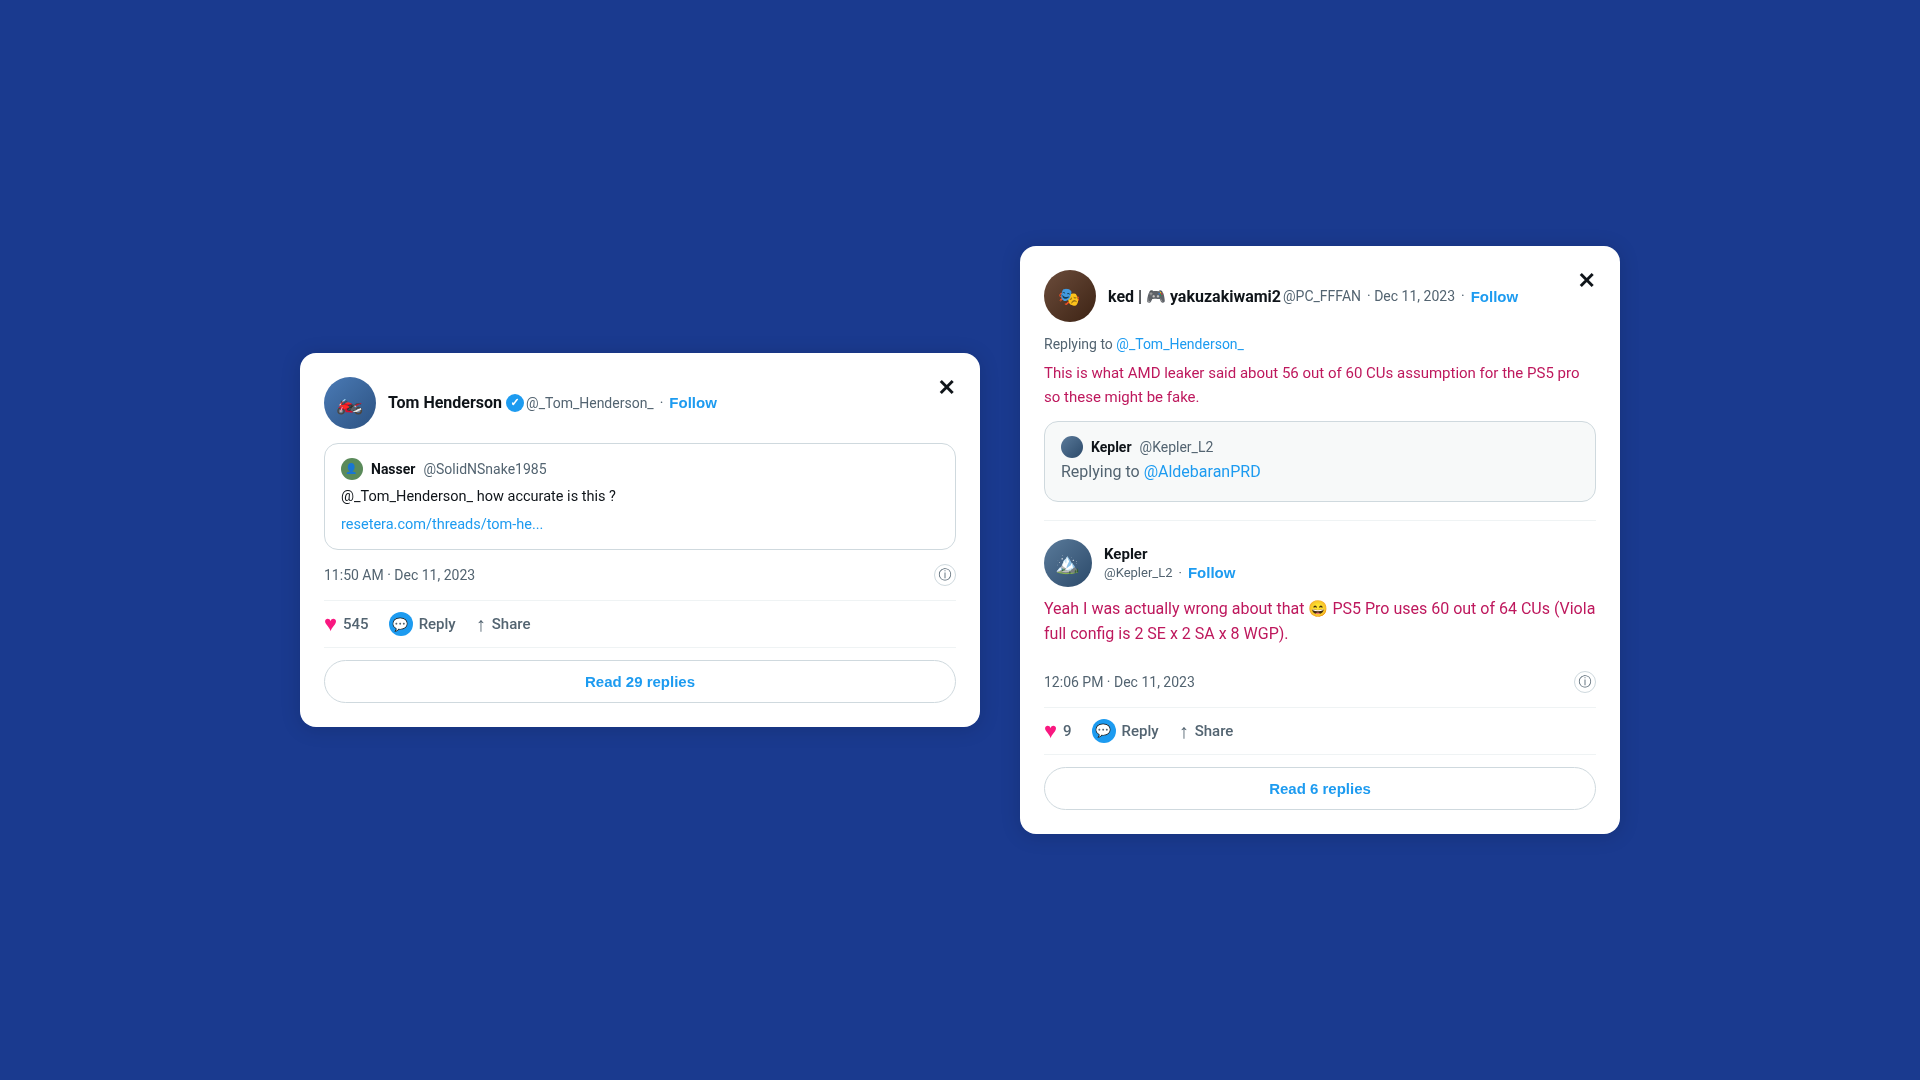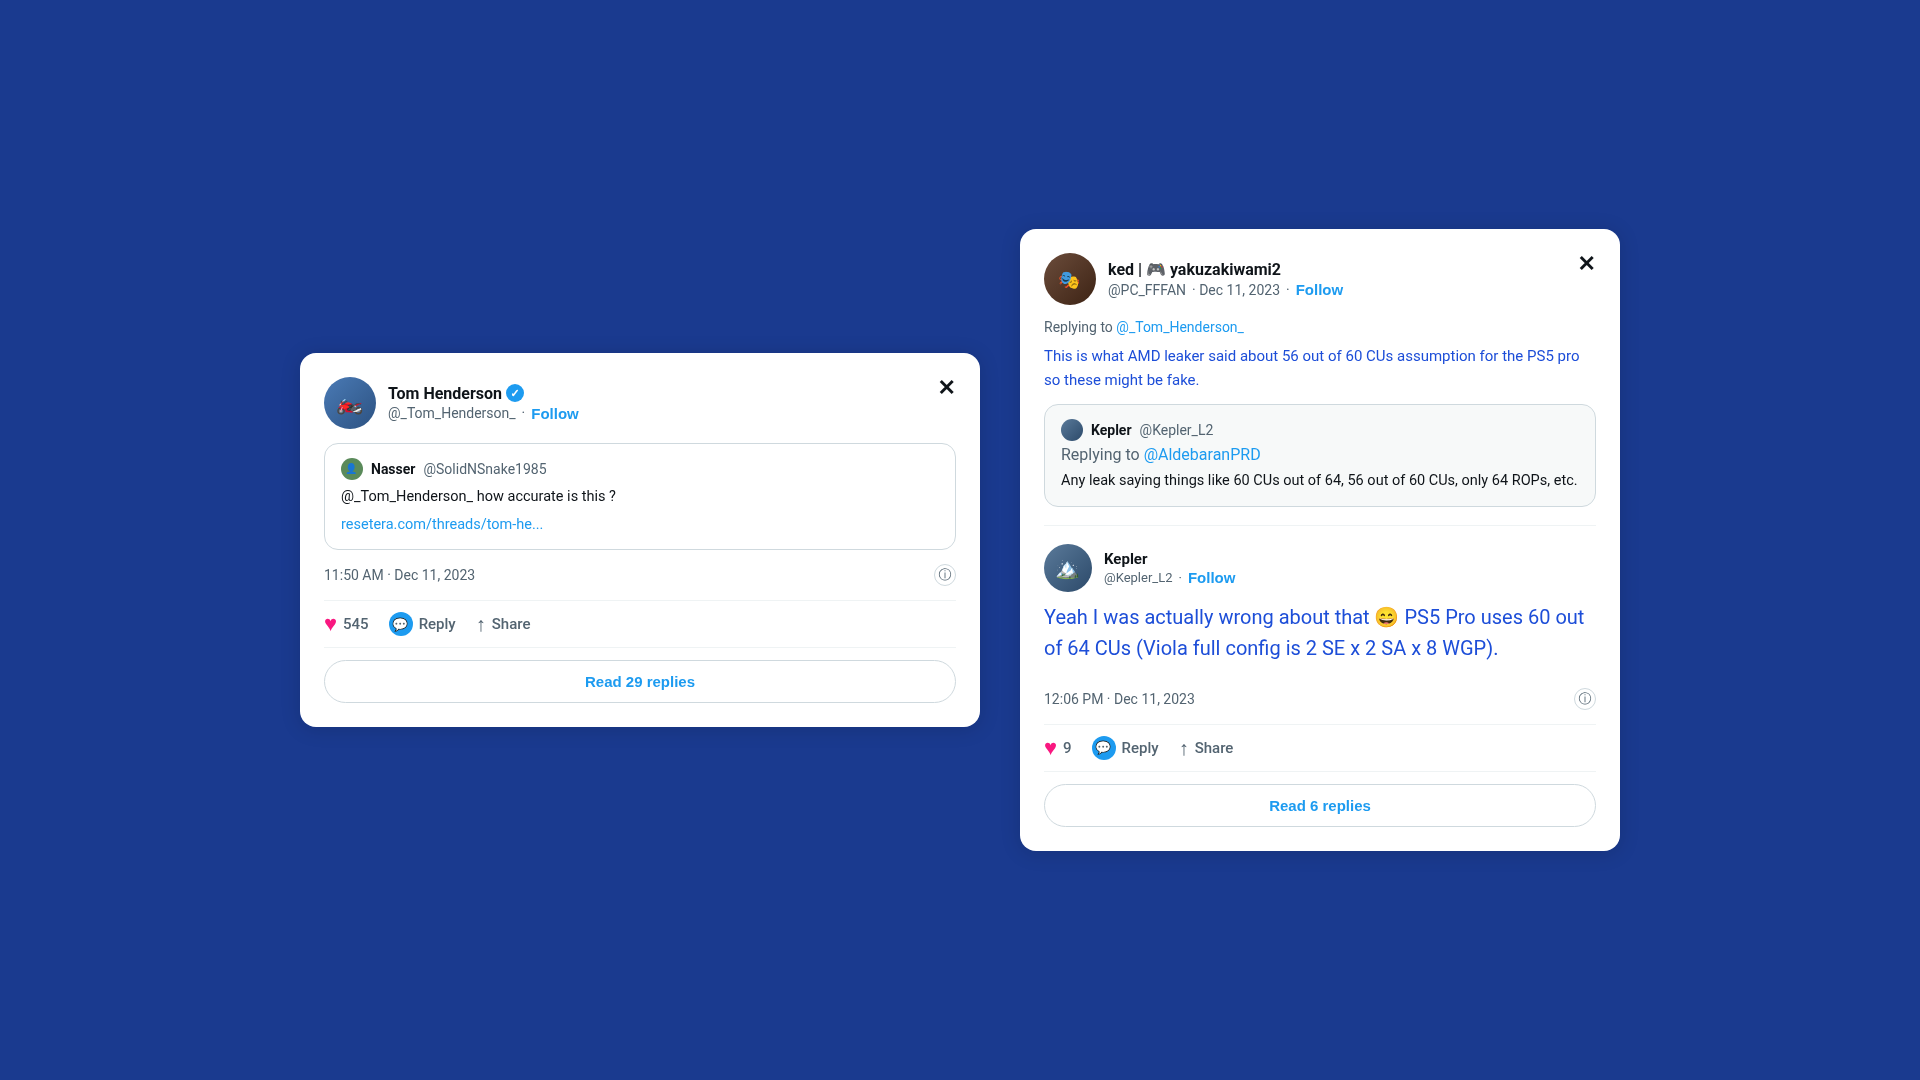--- a/index.html
+++ b/index.html
@@ -43,21 +43,21 @@
       align-items: center;
       justify-content: center;
       font-size: 22px;
     }
     .avatar-tom {
       background: linear-gradient(135deg, #4a7ab5, #2c5282);
     }
     .avatar-ked {
       background: linear-gradient(135deg, #6b4c3b, #3d2314);
     }
-    .user-info { display: flex; flex-direction: column; gap: 2px; }
+    .user-info { display: flex; flex-direction: row; gap: 2px; }
     .display-name {
       font-weight: 700;
       font-size: 16px;
       color: #0f1419;
       display: flex;
       align-items: center;
       gap: 4px;
     }
     .verified-badge {
       width: 18px;
@@ -90,21 +90,21 @@
     .x-icon {
       font-size: 22px;
       color: #0f1419;
       font-weight: 900;
       cursor: pointer;
       line-height: 1;
     }
     .tweet-text {
       font-size: 16.5px;
       line-height: 1.55;
-      color: #1d4ed8;
+      color: #be185d;
       margin-bottom: 14px;
     }
     .quote-tweet {
       border: 1.5px solid #cfd9de;
       border-radius: 14px;
       padding: 14px 16px;
       margin-bottom: 14px;
     }
     .quote-header {
       display: flex;
@@ -353,37 +353,36 @@
 
   <div class="nested-quote">
     <div class="nested-quote-header">
       <div class="nested-avatar"></div>
       <span class="quote-name">Kepler</span>
       <span class="quote-username">@Kepler_L2</span>
     </div>
     <div class="reply-to-text">
       Replying to <span>@AldebaranPRD</span>
     </div>
-    <div class="quote-text">Any leak saying things like 60 CUs out of 64, 56 out of 60 CUs, only 64 ROPs, etc.</div>
   </div>
 
   <div class="second-tweet">
     <div class="second-tweet-header">
       <div class="avatar" style="background:linear-gradient(135deg,#5a7a9a,#2c4a6a);width:48px;height:48px;font-size:20px;">🏔️</div>
       <div class="second-user-info">
         <div class="second-display-name">Kepler</div>
         <div class="second-username-line">
           <span>@Kepler_L2</span>
           <span class="dot">·</span>
           <button class="follow-btn">Follow</button>
         </div>
       </div>
     </div>
 
-    <div class="tweet-text" style="font-size:20px;margin-bottom:24px;">Yeah I was actually wrong about that 😄 PS5 Pro uses 60 out of 64 CUs (Viola full config is 2 SE x 2 SA x 8 WGP).</div>
+    <div class="tweet-text" style="font-size:16px;margin-bottom:24px;">Yeah I was actually wrong about that 😄 PS5 Pro uses 60 out of 64 CUs (Viola full config is 2 SE x 2 SA x 8 WGP).</div>
 
     <div class="tweet-meta">
       <span>12:06 PM · Dec 11, 2023</span>
       <div class="info-icon">ⓘ</div>
     </div>
 
     <div class="actions">
       <div class="action-item">
         <span class="heart-icon">♥</span>
         <span>9</span>

